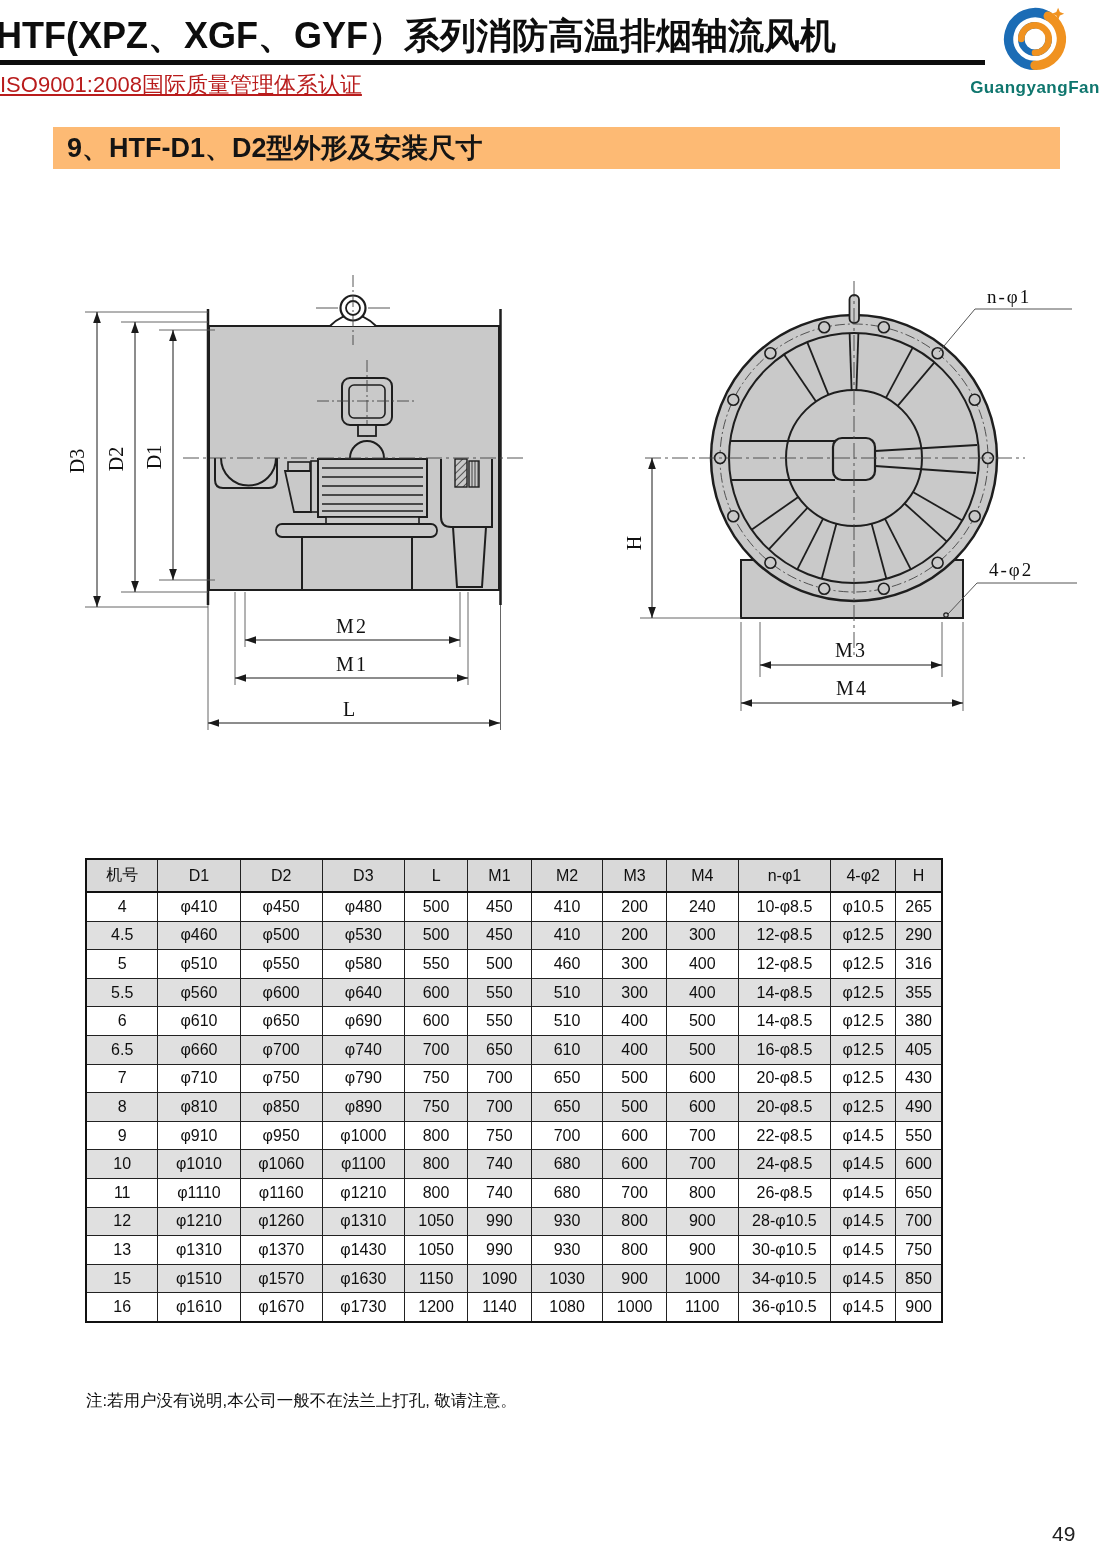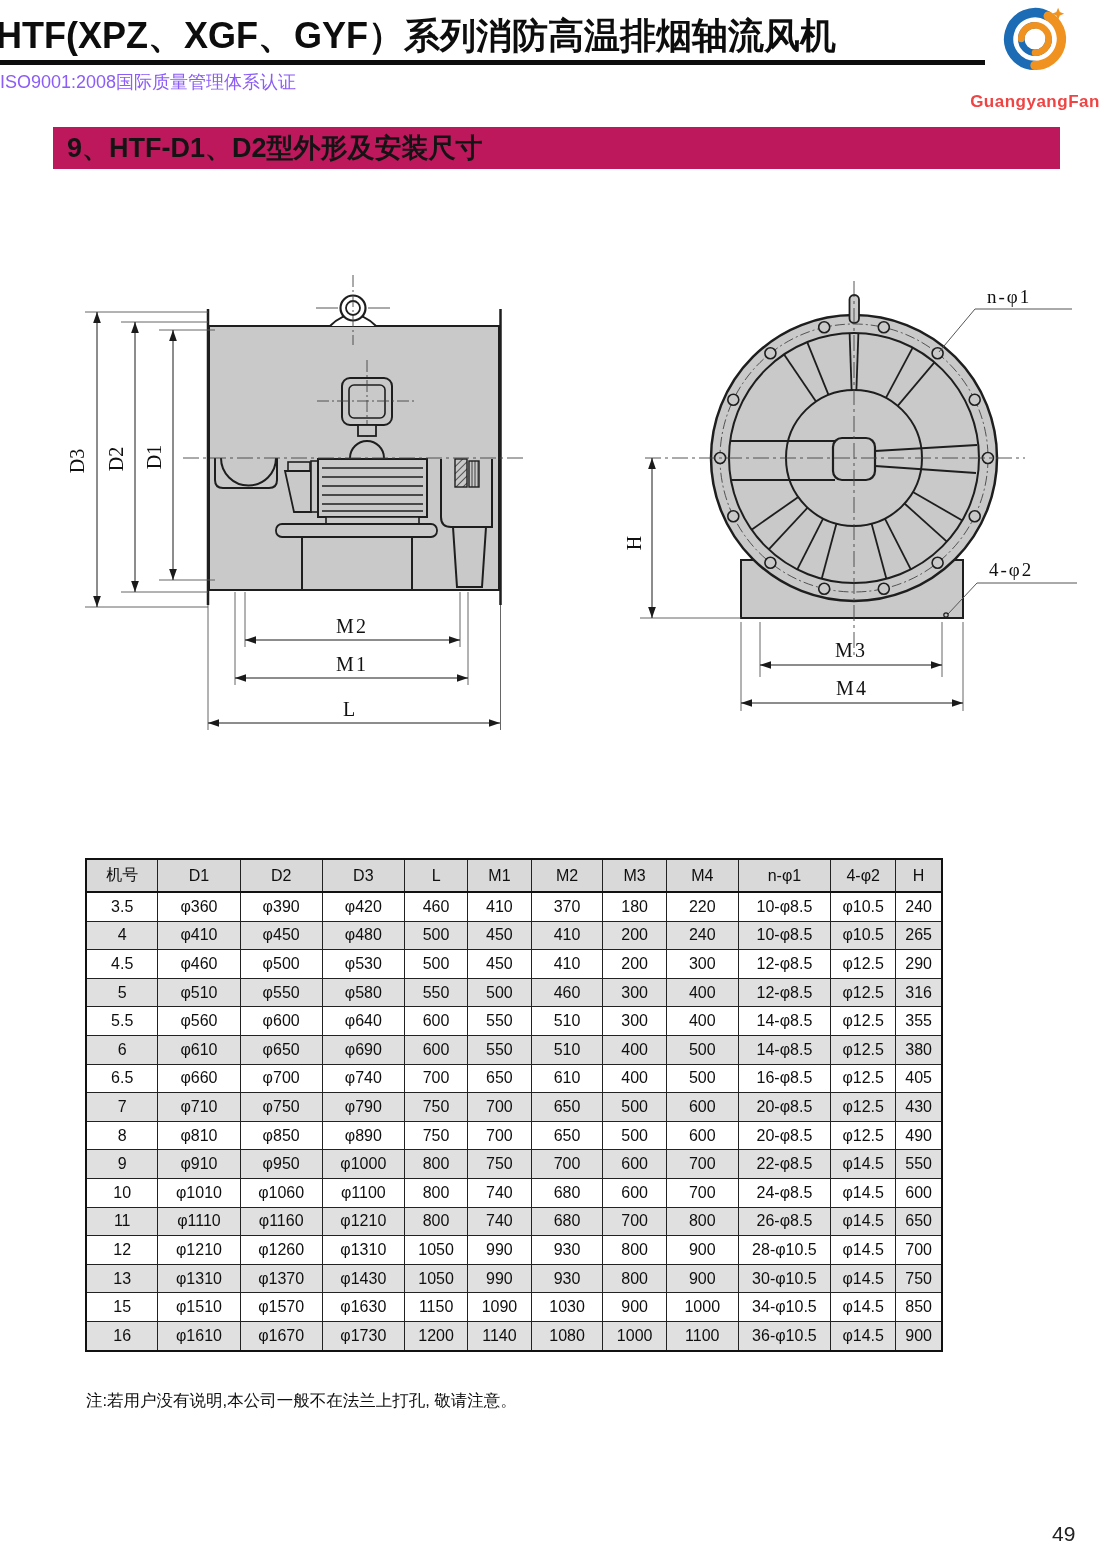--- a/index.html
+++ b/index.html
@@ -3,27 +3,27 @@
 <meta charset="utf-8">
 <style>
   html,body{margin:0;padding:0;background:#ffffff;}
   body{font-family:"Liberation Sans",sans-serif;color:#111;}
   .page{position:relative;width:1111px;height:1566px;background:#fff;overflow:hidden;}
 
   
   .hdr-title{position:absolute;left:-4px;top:12px;font-size:36px;font-weight:bold;
              letter-spacing:0;white-space:nowrap;color:#0d0d0d;}
   .hdr-rule{position:absolute;left:0;top:60px;width:985px;height:5px;background:#0d0d0d;}
-  .hdr-sub{position:absolute;left:0;top:70px;font-size:18px;color:#8b5cf6;}
+  .hdr-sub{position:absolute;left:0;top:70px;font-size:22px;color:#b91c1c;text-decoration:underline;}
   .logo-wrap{position:absolute;left:960px;top:6px;width:150px;text-align:center;}
-  .logo-text{font-size:17px;font-weight:bold;color:#ef4444;margin-top:16px;letter-spacing:0.5px;}
+  .logo-text{font-size:17px;font-weight:bold;color:#0f766e;margin-top:2px;letter-spacing:0.5px;}
 
   
   .section-bar{position:absolute;left:53px;top:127px;width:1007px;height:42px;
-               background:#be185d;display:flex;align-items:center;}
+               background:#fdba74;display:flex;align-items:center;}
   .section-title{font-size:27px;font-weight:bold;padding-left:14px;color:#141414;}
 
   
   .drawing{position:absolute;}
   svg text{font-family:"Liberation Serif",serif;fill:#111;}
 
   
   .tbl-wrap{position:absolute;left:85px;top:858px;width:858px;}
   table{border-collapse:collapse;width:100%;table-layout:fixed;}
   th,td{border:1px solid #222;text-align:center;font-size:16px;padding:0;
@@ -259,34 +259,20 @@
             <th>M2</th>
             <th>M3</th>
             <th>M4</th>
             <th>n-φ1</th>
             <th>4-φ2</th>
             <th>H</th>
           </tr>
         </thead>
       <tbody>
           <tr>
-            <td>3.5</td>
-            <td>φ360</td>
-            <td>φ390</td>
-            <td>φ420</td>
-            <td>460</td>
-            <td>410</td>
-            <td>370</td>
-            <td>180</td>
-            <td>220</td>
-            <td>10-φ8.5</td>
-            <td>φ10.5</td>
-            <td>240</td>
-          </tr>
-          <tr>
             <td>4</td>
             <td>φ410</td>
             <td>φ450</td>
             <td>φ480</td>
             <td>500</td>
             <td>450</td>
             <td>410</td>
             <td>200</td>
             <td>240</td>
             <td>10-φ8.5</td>

